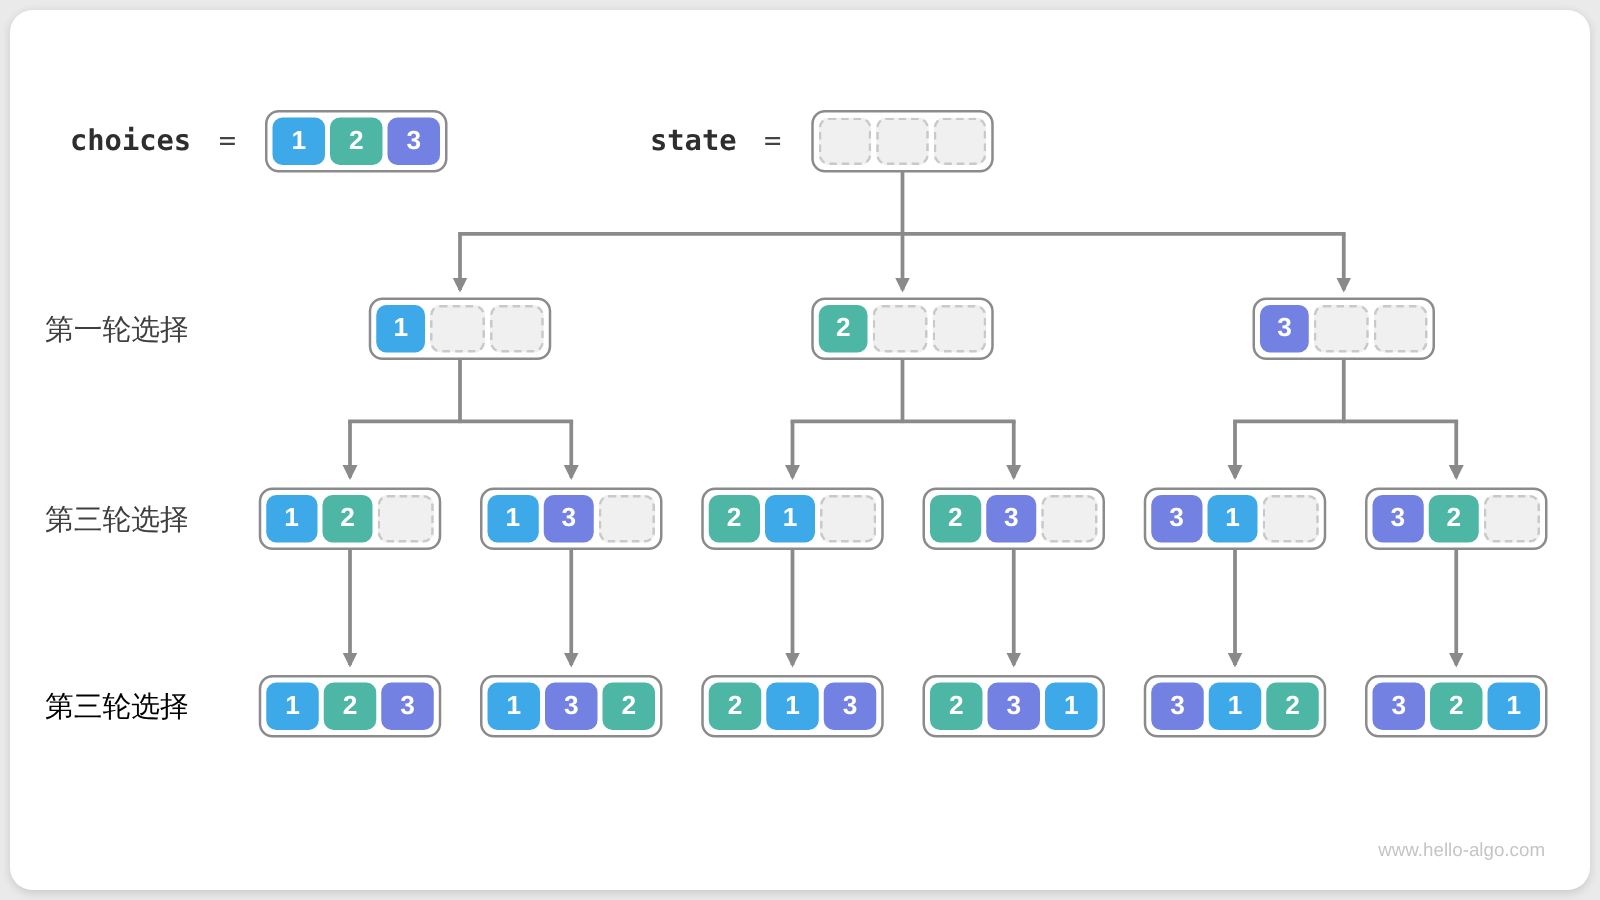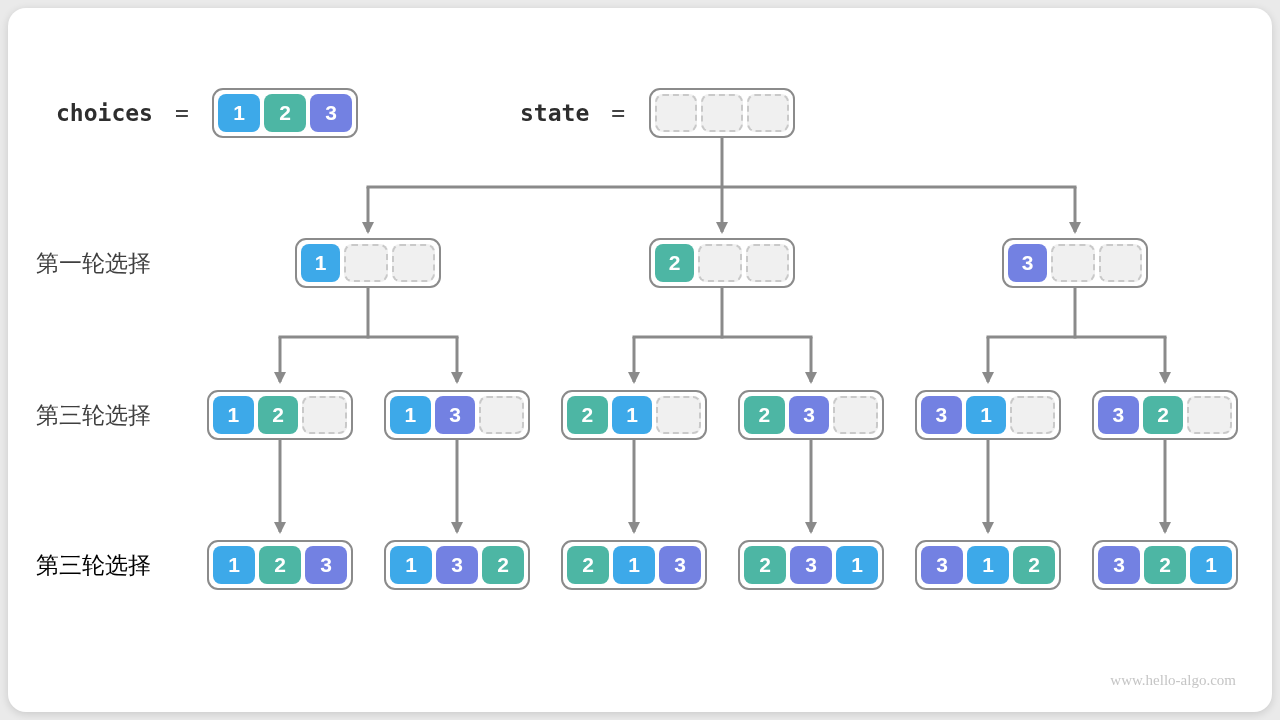--- a/index.html
+++ b/index.html
@@ -43,21 +43,21 @@
     background:#f0f0f0;border:2px dashed #c9c9c9;
   }
 
   .row-label{
     position:absolute;width:160px;
     font-size:23px;line-height:30px;color:#3f3f3f;
   }
 
   .watermark{
     position:absolute;right:44px;top:672px;
-    font-family:Liberation Serif, serif;
+    font-family:Liberation Sans, sans-serif;
     font-size:15px;color:#c5c5c5;
   }
 </style>
 </head>
 <body>
 
 <div class="card"></div>
 
 <svg class="layer" viewBox="0 0 1280 720">
   <defs>

